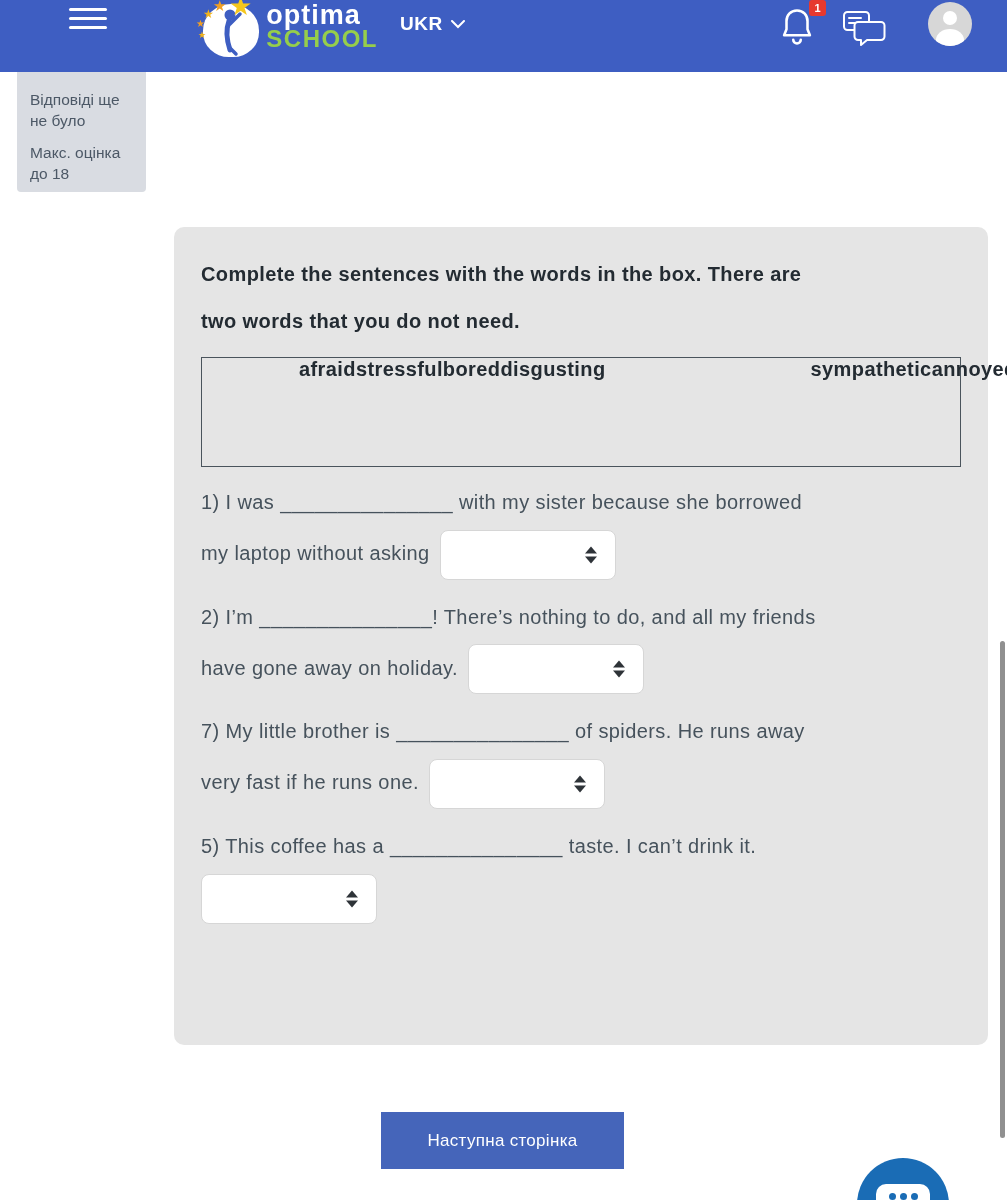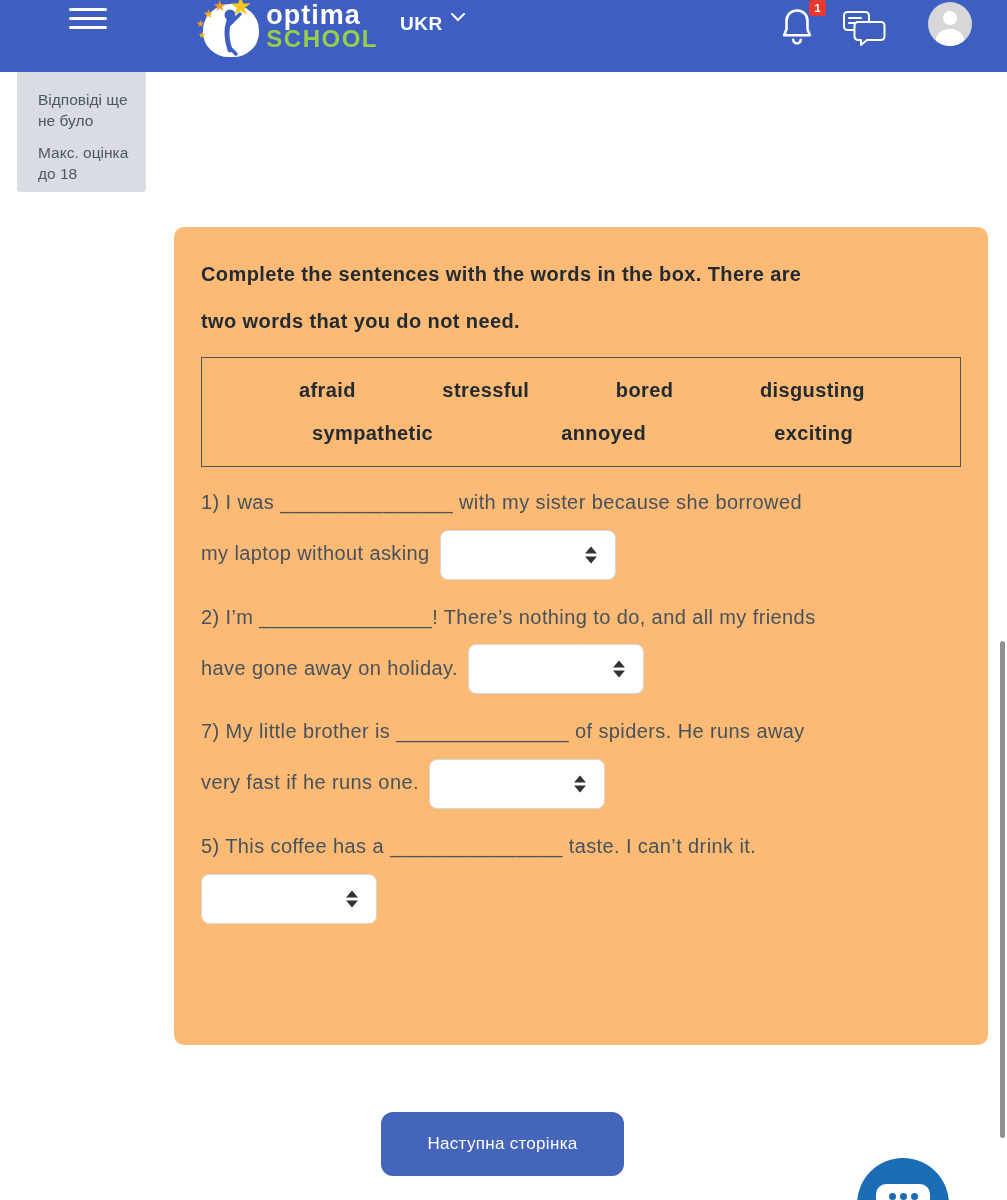--- a/index.html
+++ b/index.html
@@ -16,51 +16,51 @@
   .logo-figure{position:absolute;left:10px;top:4px;width:56px;height:53px;}
   .star{position:absolute;color:#f2b31c;line-height:1;}
   .star.s1{left:36px;top:-7px;font-size:26px;color:#f5c71d;}
   .star.s2{left:20px;top:-2px;font-size:15px;color:#ef9f26;}
   .star.s3{left:10px;top:8px;font-size:12px;}
   .star.s4{left:3px;top:19px;font-size:10px;color:#ef9f26;}
   .star.s5{left:5px;top:31px;font-size:9px;}
   .logo-text{margin-left:6px;margin-top:4px;line-height:23px;}
   .logo-text .w1{color:#ffffff;font-weight:bold;font-size:27px;letter-spacing:1px;}
   .logo-text .w2{color:#96ce4b;font-weight:bold;font-size:24px;letter-spacing:1.5px;}
-  .lang{position:absolute;left:400px;top:13px;color:#fff;font-weight:bold;font-size:19px;letter-spacing:.5px;display:flex;align-items:flex-start;gap:8px;cursor:pointer;}
+  .lang{position:absolute;left:400px;top:13px;color:#fff;font-weight:bold;font-size:19px;letter-spacing:.5px;display:flex;align-items:center;gap:8px;cursor:pointer;}
   .bell-wrap{position:absolute;left:779px;top:6px;width:50px;height:46px;cursor:pointer;}
   .badge{position:absolute;left:30px;top:-6px;min-width:11px;height:16px;background:#e6392f;color:#fff;font-size:11px;font-weight:bold;border-radius:3px;display:flex;align-items:center;justify-content:center;padding:0 3px;}
   .msg-wrap{position:absolute;left:842px;top:10px;width:46px;height:38px;cursor:pointer;}
   .avatar{position:absolute;left:928px;top:2px;width:44px;height:44px;border-radius:50%;background:#d7d7d7;overflow:hidden;cursor:pointer;}
   .avatar .head{position:absolute;left:15px;top:9px;width:14px;height:14px;border-radius:50%;background:#fff;}
   .avatar .body{position:absolute;left:8px;top:27px;width:28px;height:22px;border-radius:50% 50% 0 0;background:#fff;}
 
   
   .status-panel{position:absolute;left:17px;top:62px;width:129px;height:130px;background:#d9dce2;border-radius:4px;box-sizing:border-box;padding:27px 10px 0 13px;z-index:5;}
-  .status-panel p{margin:0 0 11px 8px;font-size:15.5px;line-height:21px;color:#4c5866;width:106px;}
-
-  
-  .card{position:absolute;left:174px;top:227px;width:814px;height:818px;background:#fdba74;border-radius:10px;box-sizing:border-box;padding:24px 26px 0 27px;}
+  .status-panel p{margin:0 0 11px 0;font-size:15.5px;line-height:21px;color:#4c5866;width:106px;}
+
+  
+  .card{position:absolute;left:174px;top:227px;width:814px;height:818px;background:#e5e5e5;border-radius:10px;box-sizing:border-box;padding:24px 26px 0 27px;}
   .instructions{font-weight:bold;color:#232b32;font-size:20px;line-height:47px;letter-spacing:.4px;}
   .instructions span{display:block;white-space:nowrap;}
-  .word-box{margin-top:12px;width:760px;height:110px;border:1px solid #4a545c;box-sizing:border-box;display:flex;flex-direction:column;justify-content:space-evenly;}
+  .word-box{margin-top:12px;width:760px;height:110px;border:1px solid #4a545c;box-sizing:border-box;display:flex;flex-direction:row;justify-content:space-evenly;}
   .wb-row{display:flex;justify-content:space-between;font-weight:bold;font-size:20px;color:#232b32;letter-spacing:.4px;}
   .wb-row.r1{padding:0 95px 0 97px;}
   .wb-row.r2{padding:0 107px 0 110px;}
   .questions{margin-top:10px;}
   .sentence{margin:0 0 12px 0;font-size:20px;color:#46525c;line-height:51px;letter-spacing:.4px;white-space:nowrap;}
   .sentence .line{display:block;}
   .sel{display:inline-block;position:relative;width:176px;height:50px;background:#fff;border:1px solid #d6d6d6;border-radius:8px;vertical-align:middle;margin-left:10px;box-sizing:border-box;cursor:pointer;}
   .sentence.select-newline .sel{margin-left:0;margin-top:1px;}
   .arrows{position:absolute;right:18px;top:50%;transform:translateY(-50%);display:flex;flex-direction:column;align-items:center;gap:3px;}
   .arrows .up{width:0;height:0;border-left:6px solid transparent;border-right:6px solid transparent;border-bottom:7px solid #2e3338;}
   .arrows .down{width:0;height:0;border-left:6px solid transparent;border-right:6px solid transparent;border-top:7px solid #2e3338;}
 
   
-  .next-btn{position:absolute;left:381px;top:1112px;width:243px;height:64px;background:#4565ba;border:none;border-radius:12px;color:#fff;font-size:17px;font-family:inherit;letter-spacing:.3px;display:flex;align-items:center;justify-content:center;cursor:pointer;}
+  .next-btn{position:absolute;left:381px;top:1112px;width:243px;height:57px;background:#4565ba;border:none;border-radius:0;color:#fff;font-size:17px;font-family:inherit;letter-spacing:.3px;display:flex;align-items:center;justify-content:center;cursor:pointer;}
   .chat-fab{position:absolute;left:857px;top:1158px;width:92px;height:92px;border-radius:50%;background:#1a6cb5;cursor:pointer;}
   .chat-fab .bubble{position:absolute;left:19px;top:26px;width:54px;height:44px;background:#fff;border-radius:10px;display:flex;justify-content:center;}
   .chat-fab .dots{display:flex;gap:4px;margin-top:9px;}
   .chat-fab .dots i{width:7px;height:7px;border-radius:50%;background:#1a6cb5;}
   .scrollbar{position:absolute;right:2px;top:641px;width:5px;height:497px;background:#909090;border-radius:3px;cursor:pointer;}
 </style>
 </head>
 <body>
 
 <div class="page">

